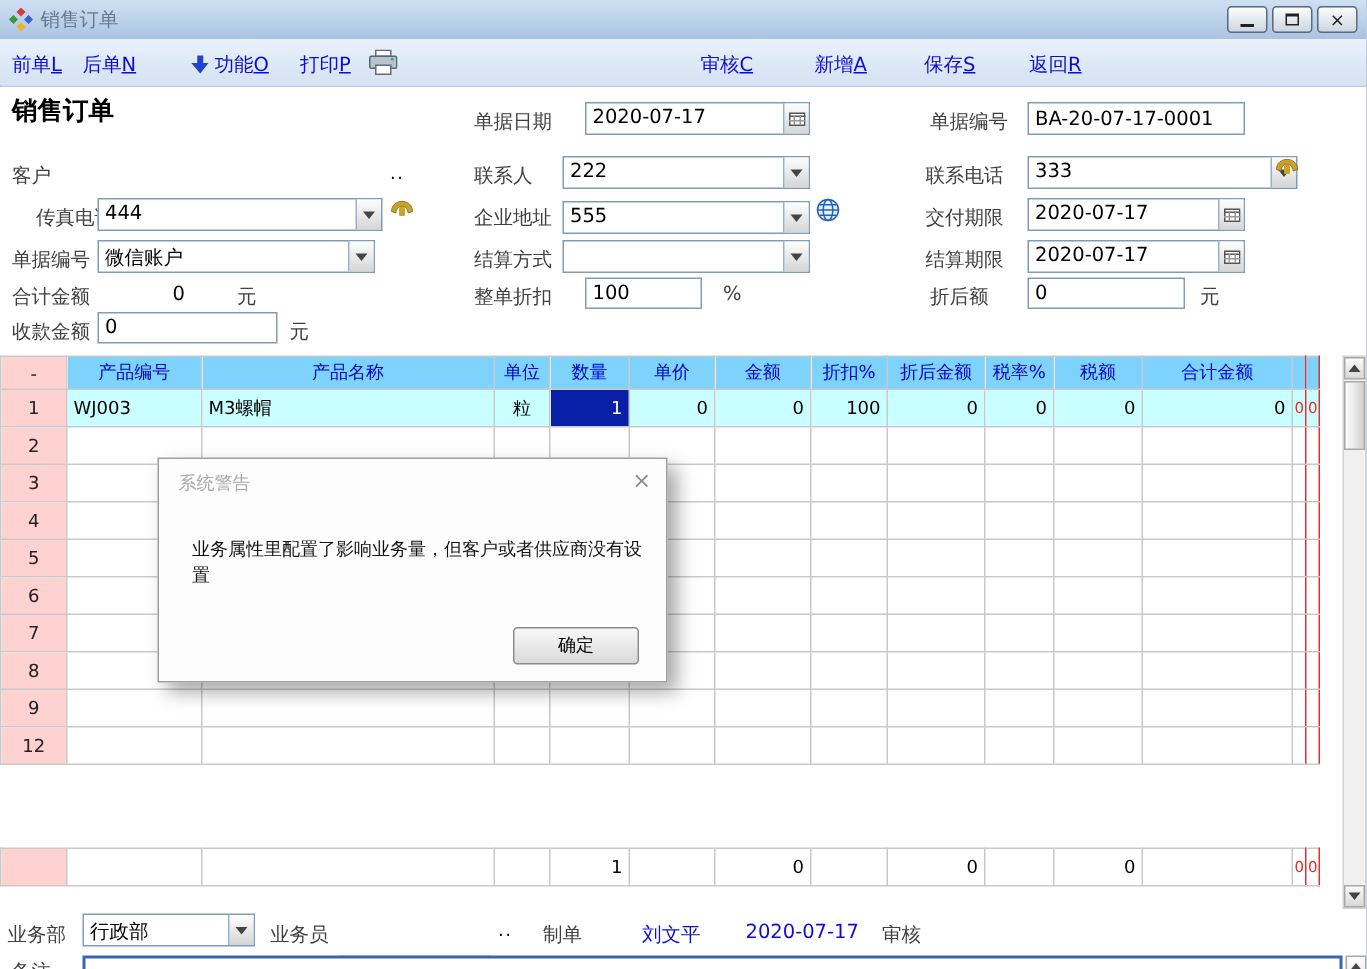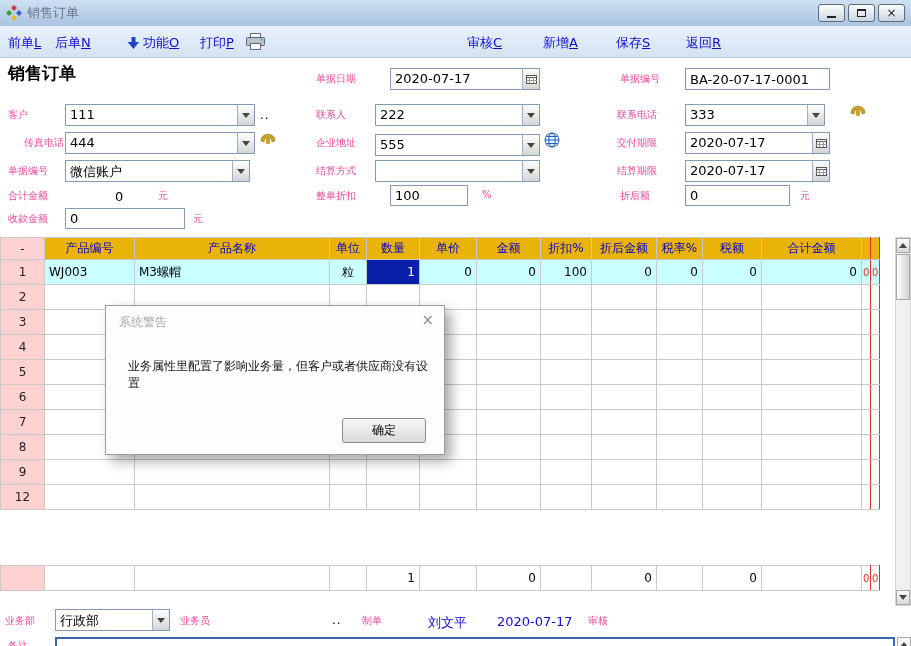--- a/index.html
+++ b/index.html
@@ -27,39 +27,39 @@
              background:linear-gradient(#eaf1fb,#d4e2f3); border-bottom:1px solid #b9cbe0; }
   .tlink { position:absolute; top:8px; color:#0d0dd0; font-size:13px; cursor:pointer;
            white-space:nowrap; text-decoration:none; }
   .tlink u { text-decoration:underline; }
   .tico { position:absolute; cursor:pointer; }
 
   
   .content { position:absolute; left:0; top:58px; width:911px; height:588px;
              background:#fff; overflow:hidden; }
   .form-title { position:absolute; left:8px; top:4px; font-size:17px; font-weight:bold; color:#000; }
-  .lbl { position:absolute; font-size:10px; color:#ec4899; white-space:nowrap; }
+  .lbl { position:absolute; font-size:13px; color:#404040; white-space:nowrap; }
   .val-plain { position:absolute; font-size:13px; color:#000; }
 
   .combo { position:absolute; height:22px; border:1px solid #7f9db9; background:#fff;
            display:flex; cursor:default; }
   .combo .val { flex:1; font-size:13px; padding:2px 4px; overflow:hidden; white-space:nowrap; }
   .combo .dd { width:17px; border-left:1px solid #98b0c8;
                background:linear-gradient(#fefefe,#d5d5d5); display:flex;
                align-items:center; justify-content:center; cursor:pointer; }
   .tri { width:0; height:0; border:4px solid transparent; border-top:5px solid #444; margin-top:5px; }
   .txt { position:absolute; height:22px; border:1px solid #7f9db9; font-size:13px;
          padding:2px 4px; font-family:inherit; background:#fff; }
   .dots { position:absolute; font-size:12px; color:#000; letter-spacing:1px; cursor:pointer; }
 
   
   .grid { position:absolute; left:0; border-collapse:collapse; table-layout:fixed;
           width:879px; font-size:12px; background:#fff; }
   .grid th, .grid td { border:1px solid #c9c9c9; padding:0 4px; overflow:hidden; white-space:nowrap; }
-  .grid thead th { background:#eab308; color:#0000cc; font-weight:normal; height:22px; text-align:center; }
+  .grid thead th { background:#7dd3fc; color:#0000cc; font-weight:normal; height:22px; text-align:center; }
   .grid td { height:25px; background:#fff; }
   .grid .rowsel { background:#ffd2d2 !important; text-align:center; padding:0; color:#222; }
   .grid tr.r1 td { background:#c9ffff; }
   .grid td.num { text-align:right; }
   .grid td.ctr { text-align:center; }
   .grid td.redcol, .grid th.redcol { border-left:1px solid #e03030; border-right:1px solid #e03030;
         color:#e03030; padding:0 1px; text-align:right; font-size:10px; }
   .grid tr.r1 td.selcell { background:#0a1fa8 !important; color:#fff; }
   #grid-main { top:179px; }
   #grid-summary { top:507px; }
@@ -160,36 +160,30 @@
             <line x1="3.5" y1="3" x2="3.5" y2="9" stroke="#999"></line>
             <line x1="7.5" y1="3" x2="7.5" y2="9" stroke="#999"></line>
             <line x1="0" y1="6.5" x2="11" y2="6.5" stroke="#999"></line>
           </svg>
       </span>
     </div>
     <span class="lbl" style="left:620px;top:14px">单据编号</span>
     <input class="txt" style="left: 685px; top: 10px; width: 145px;" value="BA-20-07-17-0001">
 
     <span class="lbl" style="left:8px;top:50px">客户</span>
-    <div class="combo" style="left:65px;top:46px;width:190px">
-      <span class="val">111</span>
-      <span class="dd">
-          <span class="tri"></span>
-        </span>
-    </div>
     <span class="dots" style="left:260px;top:50px">..</span>
     <span class="lbl" style="left:316px;top:50px">联系人</span>
     <div class="combo" style="left:375px;top:46px;width:165px">
       <span class="val">222</span>
       <span class="dd">
           <span class="tri"></span>
         </span>
     </div>
     <span class="lbl" style="left:617px;top:50px">联系电话</span>
-    <div class="combo" style="left:685px;top:46px;width:140px">
+    <div class="combo" style="left:685px;top:46px;width:180px">
       <span class="val">333</span>
       <span class="dd">
           <span class="tri"></span>
         </span>
     </div>
     <span class="tico" style="left:849px;top:44px;position:absolute">
       <svg width="18" height="15">
           <path d="M2 11 C2 2, 16 2, 16 11 L13 12 C13 6, 5 6, 5 12 Z" fill="#c9a227" stroke="#8a6d1a" stroke-width="0.6"></path>
           <rect x="7" y="8" width="4" height="6" rx="1" fill="#c9a227"></rect>
         </svg>

